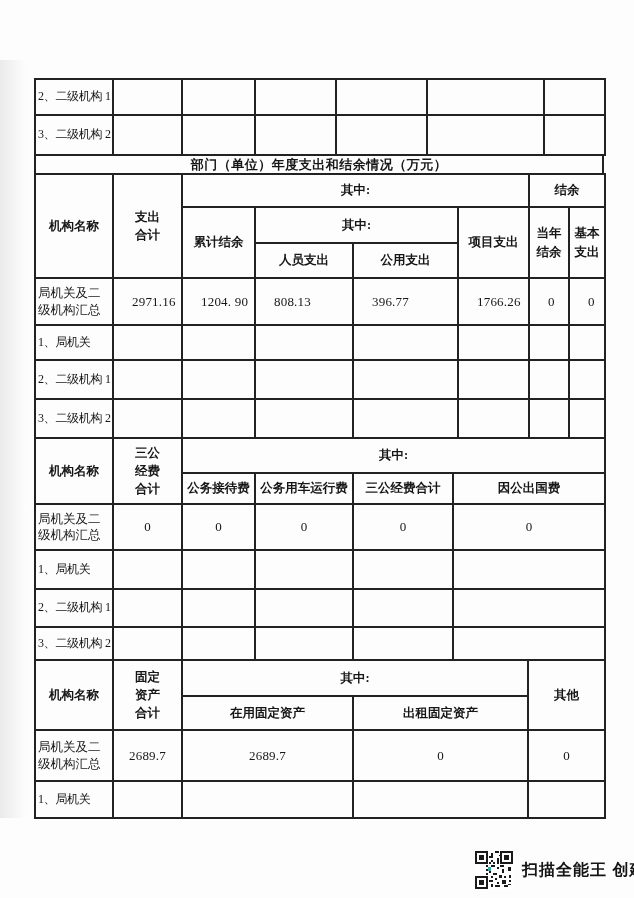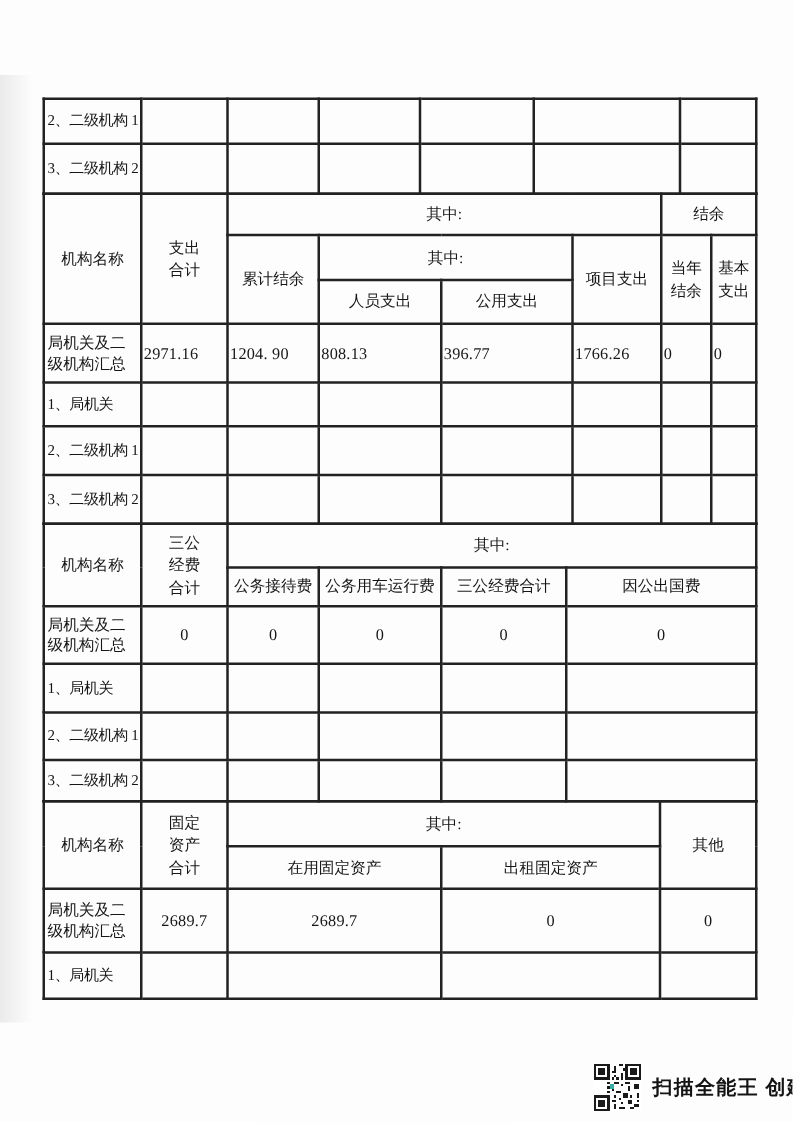--- a/index.html
+++ b/index.html
@@ -13,25 +13,25 @@
   .tbl td{border:2px solid #222;padding:0;vertical-align:middle;overflow:hidden;}
   
   .ra1 td{height:34px}.ra2 td{height:38px}
   .rb1{height:33px}.rb2{height:36px}.rb3{height:35px}
   .rbd0 td{height:45px}.rbd1 td{height:33px}.rbd2 td{height:37px}.rbd3 td{height:37px}
   .rc1{height:35px}.rc2{height:31px}
   .rcd0 td{height:44px}.rcd1 td{height:37px}.rcd2 td{height:36px}.rcd3 td{height:31px}
   .rd1{height:36px}.rd2{height:34px}
   .rdd0 td{height:49px}.rdd1 td{height:35px}
   
-  td.hd{font-weight:normal;font-size:12.5px;text-align:center;line-height:1.45;padding:0 4px;}
+  td.hd{font-weight:bold;font-size:12.5px;text-align:center;line-height:1.45;padding:0 4px;}
   td.hd-tight{padding:0 16px;}
   td.lbl{font-size:12px;text-align:left;padding-left:2px;white-space:nowrap;letter-spacing:-.3px;line-height:1.3;}
   td.lbl-wrap{white-space:normal;font-size:12.5px;padding-right:4px;letter-spacing:0;margin-left:36px;}
-  td.num{font-size:13px;text-align:left;padding-left:1px;letter-spacing:.2px;}
+  td.num{font-size:13px;text-align:left;padding-left:18px;letter-spacing:.2px;}
   td.numc{font-size:13px;text-align:center;letter-spacing:.2px;}
   .title-row{box-sizing:border-box;width:570px;height:21px;margin-top:-2px;border:2px solid #222;
     text-align:center;font-weight:bold;font-size:13px;line-height:18px;letter-spacing:.5px;}
   .watermark{position:absolute;left:474px;top:851px;height:38px;display:flex;align-items:center;gap:8px;}
   .watermark .brand{font-family:"Liberation Sans",sans-serif;font-size:16px;font-weight:600;color:#141414;letter-spacing:1px;white-space:nowrap;}
 </style>
 </head>
 <body>
 
 <div class="page">
@@ -62,20 +62,21 @@
         <td></td>
         <td></td>
         <td></td>
         <td></td>
         <td></td>
         <td></td>
       </tr>
     </tbody>
       </table>
 
+    <div class="title-row">部门（单位）年度支出和结余情况（万元）</div>
 
     <table class="tbl">
       <colgroup>
           <col style="width:78px">
           <col style="width:69px">
           <col style="width:73px">
           <col style="width:98px">
           <col style="width:105px">
           <col style="width:71px">
           <col style="width:40px">

